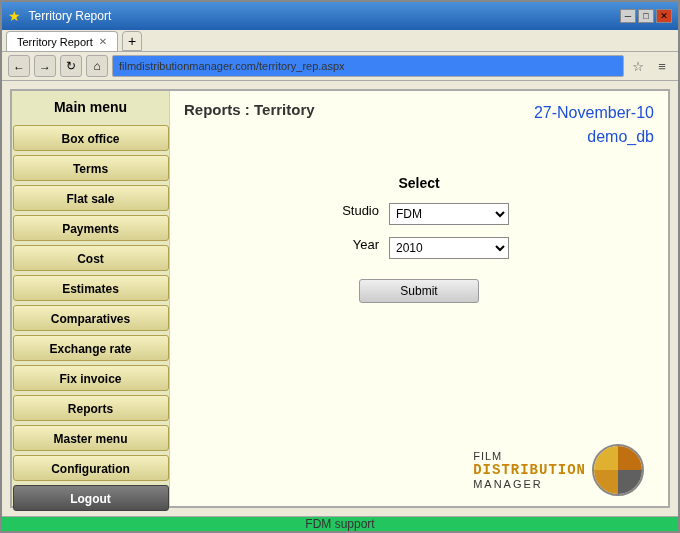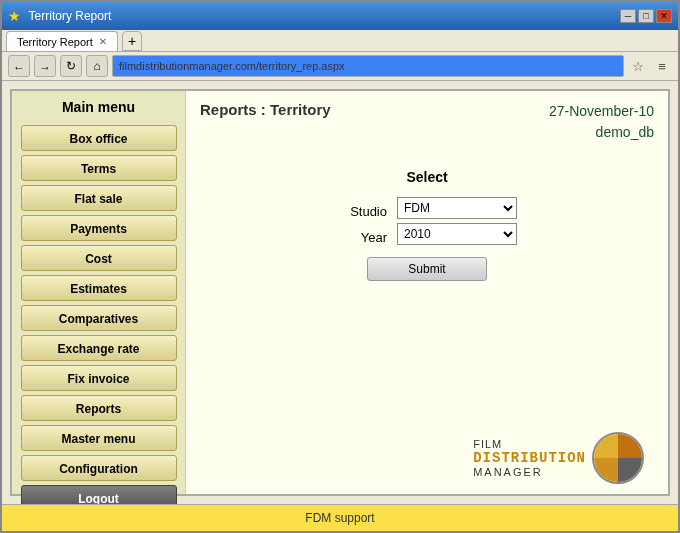--- a/index.html
+++ b/index.html
@@ -23,39 +23,39 @@
     .nav-btn { width: 22px; height: 22px; background: #e0ddd0; border: 1px solid #aaa; border-radius: 3px; display: flex; align-items: center; justify-content: center; cursor: pointer; font-size: 12px; }
     .address-bar { flex: 1; height: 22px; border: 1px solid #aaa; background: #3b82f6; padding: 0 6px; font-size: 12px; display: flex; align-items: center; border-radius: 2px; }
     .address-text { flex: 1; font-size: 11px; color: #333; }
     .nav-icon { width: 20px; height: 20px; display: flex; align-items: center; justify-content: center; cursor: pointer; font-size: 13px; color: #555; }
 
     
     .content-area { display: flex; flex: 1; padding: 8px; gap: 0; overflow: hidden; }
     .inner-frame { display: flex; flex: 1; border: 2px solid #aaa; background: white; }
 
     
-    .sidebar { width: 174px; background: #e8e8c0; border-right: 1px solid #ccc; display: flex; flex-direction: column; align-items: center; padding: 8px 6px; gap: 4px; flex-shrink: 0; }
+    .sidebar { width: 158px; background: #e8e8c0; border-right: 1px solid #ccc; display: flex; flex-direction: column; align-items: center; padding: 8px 6px; gap: 4px; flex-shrink: 0; }
     .sidebar-title { font-weight: bold; font-size: 14px; margin-bottom: 6px; color: #000; }
     .sidebar-btn { width: 156px; height: 26px; background: linear-gradient(to bottom, #f5f0c0, #d8d090); border: 1px solid #b0a050; border-radius: 3px; text-align: center; line-height: 26px; cursor: pointer; font-size: 12px; color: #000; font-weight: bold; }
     .sidebar-btn.logout { background: linear-gradient(to bottom, #808080, #505050); color: white; border: 1px solid #404040; }
 
     
     .main-panel { flex: 1; background: #fffff0; display: flex; flex-direction: column; padding: 10px 14px; }
     .panel-header { display: flex; justify-content: space-between; align-items: flex-start; margin-bottom: 16px; }
     .panel-title { font-size: 15px; font-weight: bold; color: #333; }
-    .panel-meta { text-align: right; font-size: 14px; color: #14532d; line-height: 1.5; }
+    .panel-meta { text-align: right; font-size: 16px; color: #1d4ed8; line-height: 1.5; }
 
     
     .form-section { display: flex; flex-direction: column; align-items: center; margin-top: 10px; }
     .form-title { font-size: 14px; font-weight: bold; margin-bottom: 12px; }
-    .form-row { display: flex; align-items: flex-end; margin-bottom: 4px; gap: 10px; }
+    .form-row { display: flex; align-items: flex-start; margin-bottom: 12px; gap: 10px; }
     .form-label { width: 50px; text-align: right; font-size: 13px; }
     .form-select { width: 120px; height: 22px; border: 1px solid #888; background: white; font-size: 12px; padding: 1px 2px; }
     .submit-btn { margin-top: 8px; width: 120px; height: 24px; background: linear-gradient(to bottom, #eeeeee, #cccccc); border: 1px solid #999; border-radius: 3px; cursor: pointer; font-size: 12px; }
-    .footer-bar { background: #fde047; border-top: 1px solid #aaa; padding: 6px 8px; font-size: 12px; text-align: center; color: #333; }
+    .footer-bar { background: #22c55e; border-top: 1px solid #aaa; padding: 0 8px; font-size: 12px; text-align: center; color: #333; }
 
     
     .logo-area { display: flex; justify-content: flex-end; padding: 10px 10px 0 0; margin-top: auto; }
     .logo-box { display: flex; align-items: center; gap: 6px; }
     .logo-text { font-family: Arial, sans-serif; }
     .logo-film { font-size: 11px; color: #333; letter-spacing: 1px; text-transform: uppercase; }
     .logo-dist { font-size: 14px; font-weight: bold; color: #c8860a; letter-spacing: 1px; text-transform: uppercase; font-family: Liberation Mono, monospace; }
     .logo-mgr { font-size: 11px; color: #333; letter-spacing: 2px; text-transform: uppercase; }
     .logo-circle { width: 52px; height: 52px; border-radius: 50%; overflow: hidden; display: grid; grid-template-columns: 1fr 1fr; grid-template-rows: 1fr 1fr; border: 2px solid #888; }
     .logo-q1 { background: #e0b030; }

